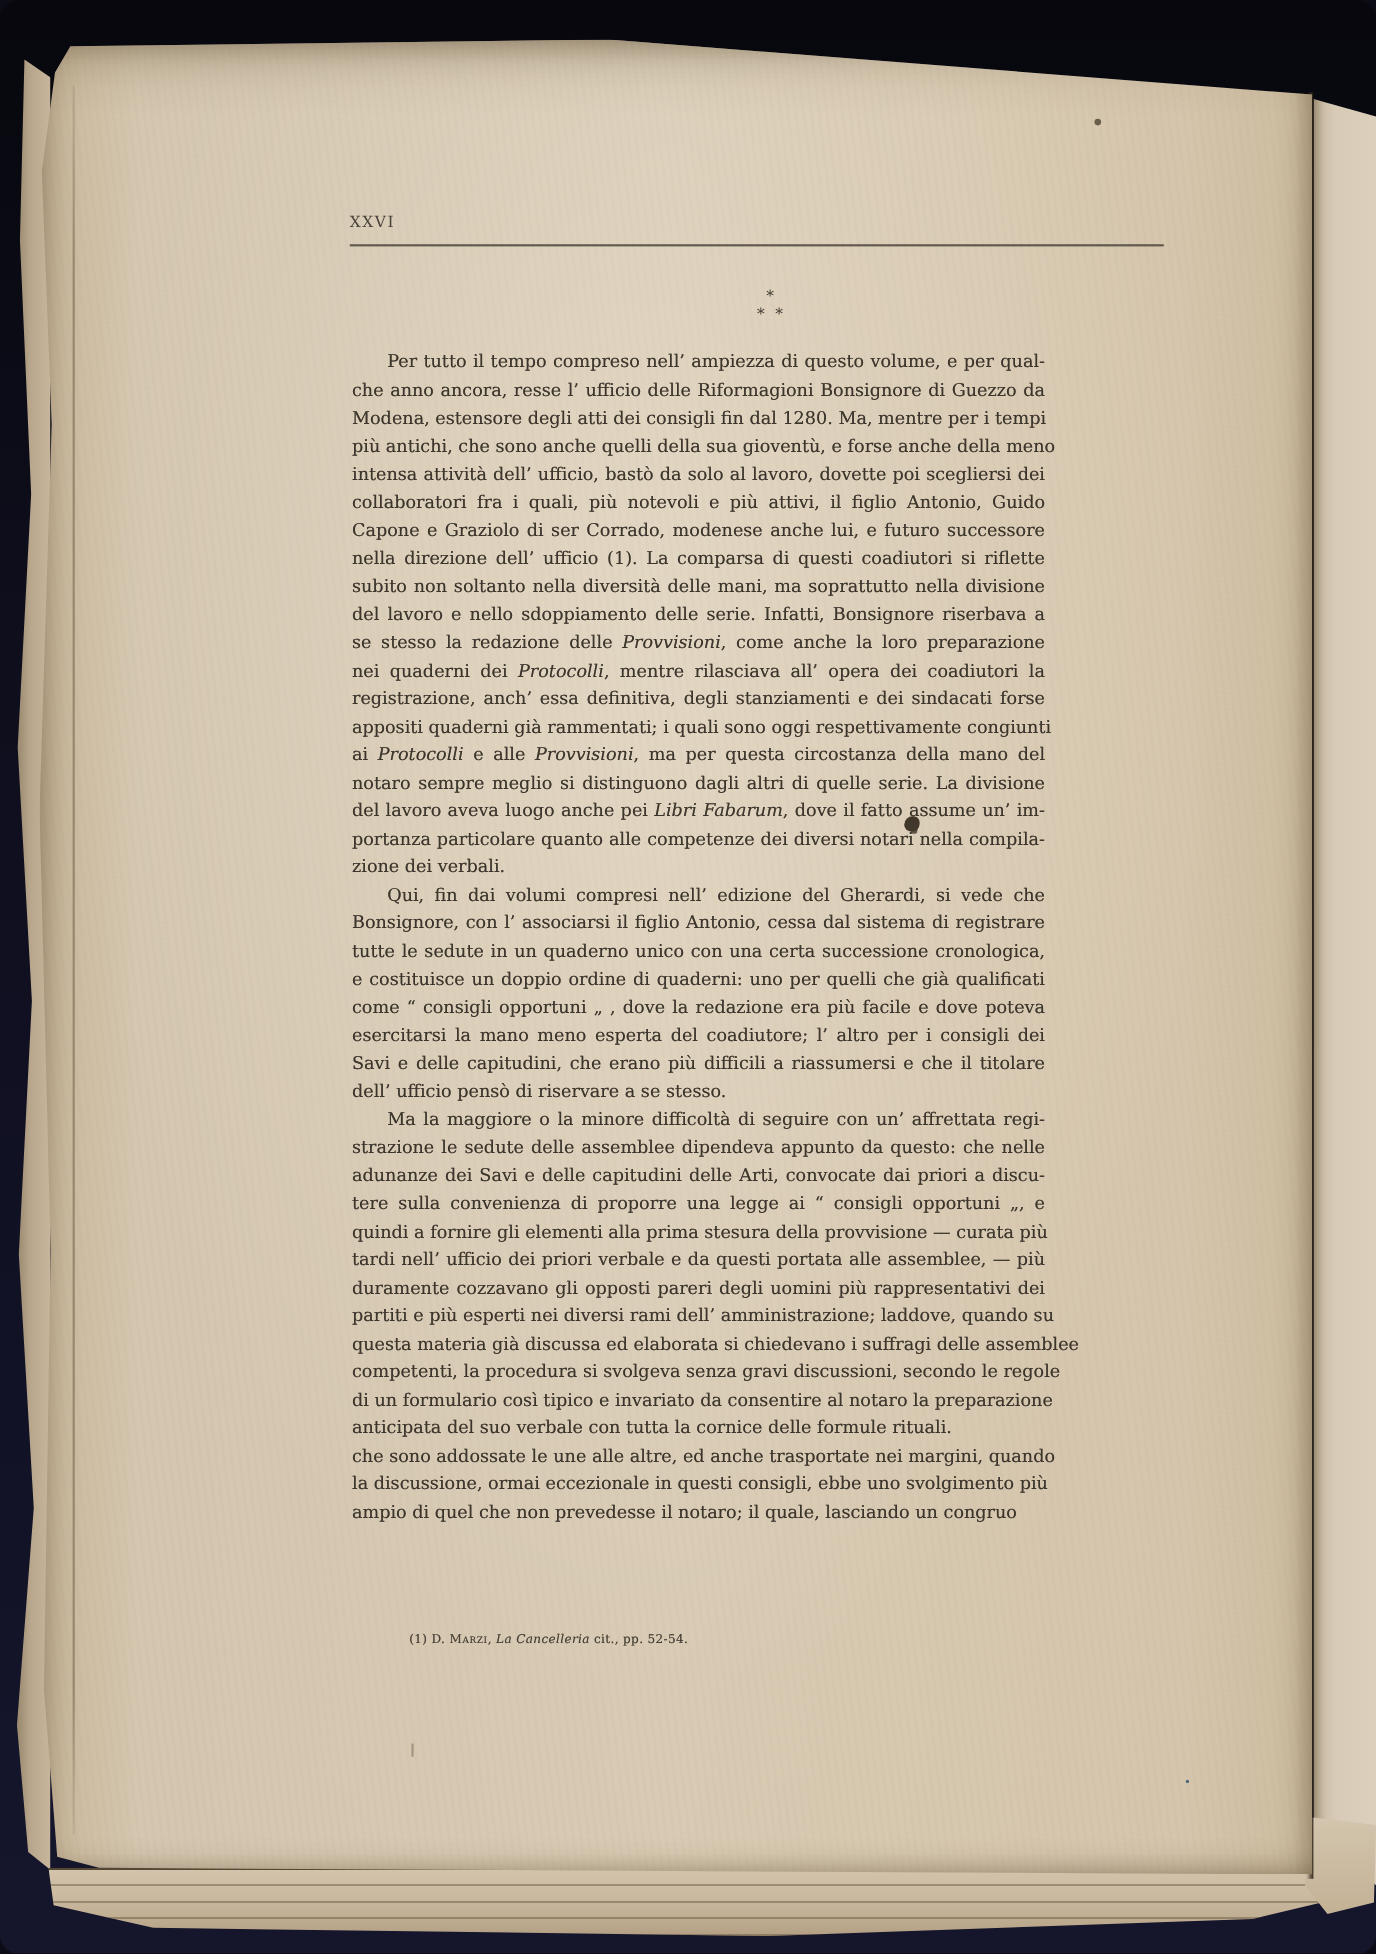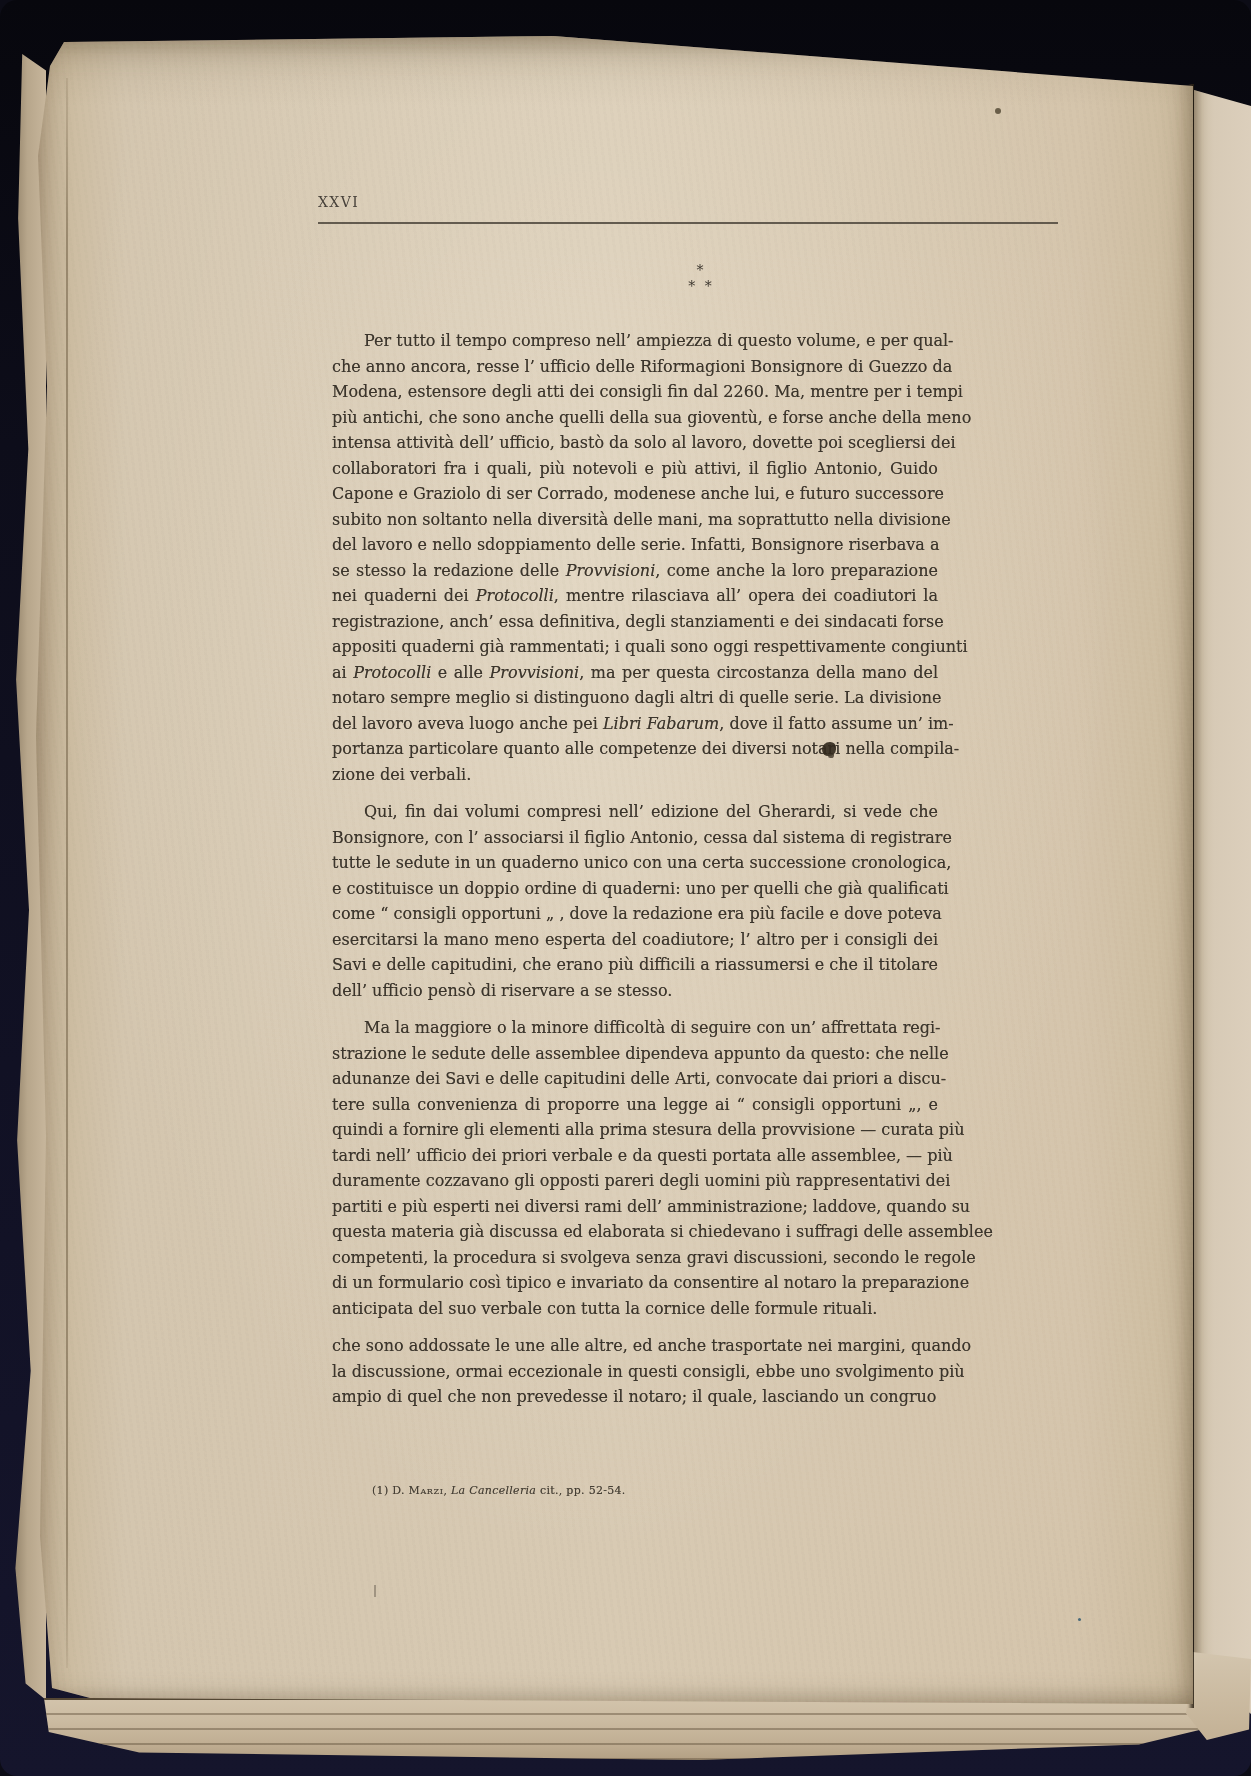--- a/index.html
+++ b/index.html
@@ -48,21 +48,21 @@
   .runtitle{position:absolute;left:282px;top:160px;width:600px;text-align:center;
     font-size:12.5px;letter-spacing:1.4px;color:#47413a;}
   .rule{position:absolute;left:288px;top:186px;width:740px;height:2px;background:#4e463c;opacity:.85;}
   
   .asterism{position:absolute;left:600px;top:226px;width:140px;text-align:center;
     font-size:14px;line-height:16px;color:#3f3931;}
   .asterism .pair{word-spacing:5px;}
   
   .body{position:absolute;left:290px;top:280px;width:630px;font-size:16px;line-height:25.5px;
     color:var(--ink,#3b352c);text-shadow:0 0 .5px rgba(58,48,38,.55);}
-  .para{margin:12px;}
+  .para{margin:0;}
   .tl{white-space:nowrap;height:25.5px;text-align:justify;text-align-last:justify;}
   .tl.first{text-indent:32px;}
   .tl.last{text-align-last:left;}
   .tl i{font-style:italic;}
   .sc{font-variant:small-caps;letter-spacing:.6px;}
   
   .footnote{position:absolute;left:342px;top:1448px;font-size:11px;letter-spacing:.3px;
     color:#453f35;text-shadow:0 0 .4px rgba(58,48,38,.5);}
   .footnote i{font-style:italic;}
   
@@ -92,25 +92,26 @@
 
     <div class="asterism">
       <div>*</div>
       <div class="pair">* *</div>
     </div>
 
     <div class="body">
         <div class="para">
           <div class="tl first">Per tutto il tempo compreso nell’ ampiezza di questo volume, e per qual-</div>
           <div class="tl">che anno ancora, resse l’ ufficio delle Riformagioni Bonsignore di Guezzo da</div>
-          <div class="tl">Modena, estensore degli atti dei consigli fin dal 2260. Ma, mentre per i tempi</div>
+          <div class="tl">Modena, estensore degli atti dei consigli fin dal 1280. Ma, mentre per i tempi</div>
           <div class="tl">più antichi, che sono anche quelli della sua gioventù, e forse anche della meno</div>
           <div class="tl">intensa attività dell’ ufficio, bastò da solo al lavoro, dovette poi scegliersi dei</div>
           <div class="tl">collaboratori fra i quali, più notevoli e più attivi, il figlio Antonio, Guido</div>
           <div class="tl">Capone e Graziolo di ser Corrado, modenese anche lui, e futuro successore</div>
+          <div class="tl">nella direzione dell’ ufficio (1). La comparsa di questi coadiutori si riflette</div>
           <div class="tl">subito non soltanto nella diversità delle mani, ma soprattutto nella divisione</div>
           <div class="tl">del lavoro e nello sdoppiamento delle serie. Infatti, Bonsignore riserbava a</div>
           <div class="tl">se stesso la redazione delle <i>Provvisioni</i>, come anche la loro preparazione</div>
           <div class="tl">nei quaderni dei <i>Protocolli</i>, mentre rilasciava all’ opera dei coadiutori la</div>
           <div class="tl">registrazione, anch’ essa definitiva, degli stanziamenti e dei sindacati forse</div>
           <div class="tl">appositi quaderni già rammentati; i quali sono oggi respettivamente congiunti</div>
           <div class="tl">ai <i>Protocolli</i> e alle <i>Provvisioni</i>, ma per questa circostanza della mano del</div>
           <div class="tl">notaro sempre meglio si distinguono dagli altri di quelle serie. La divisione</div>
           <div class="tl">del lavoro aveva luogo anche pei <i>Libri Fabarum</i>, dove il fatto assume un’ im-</div>
           <div class="tl">portanza particolare quanto alle competenze dei diversi notari nella compila-</div>

